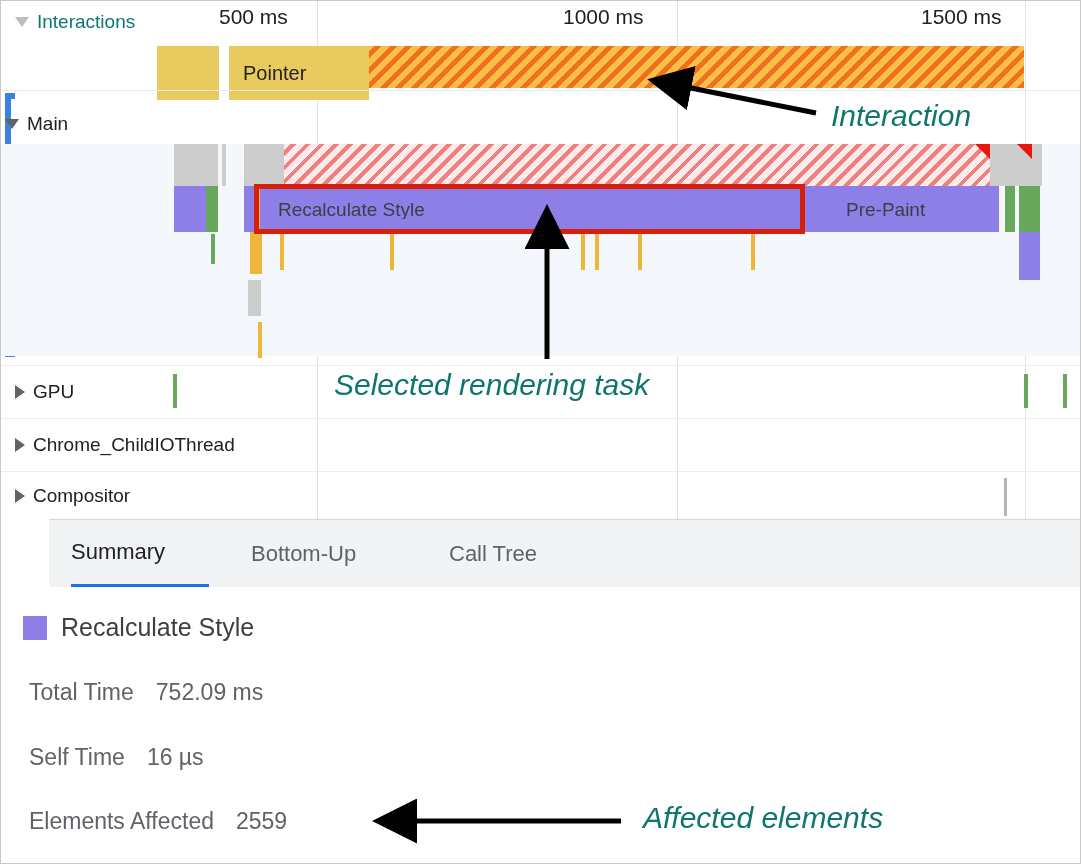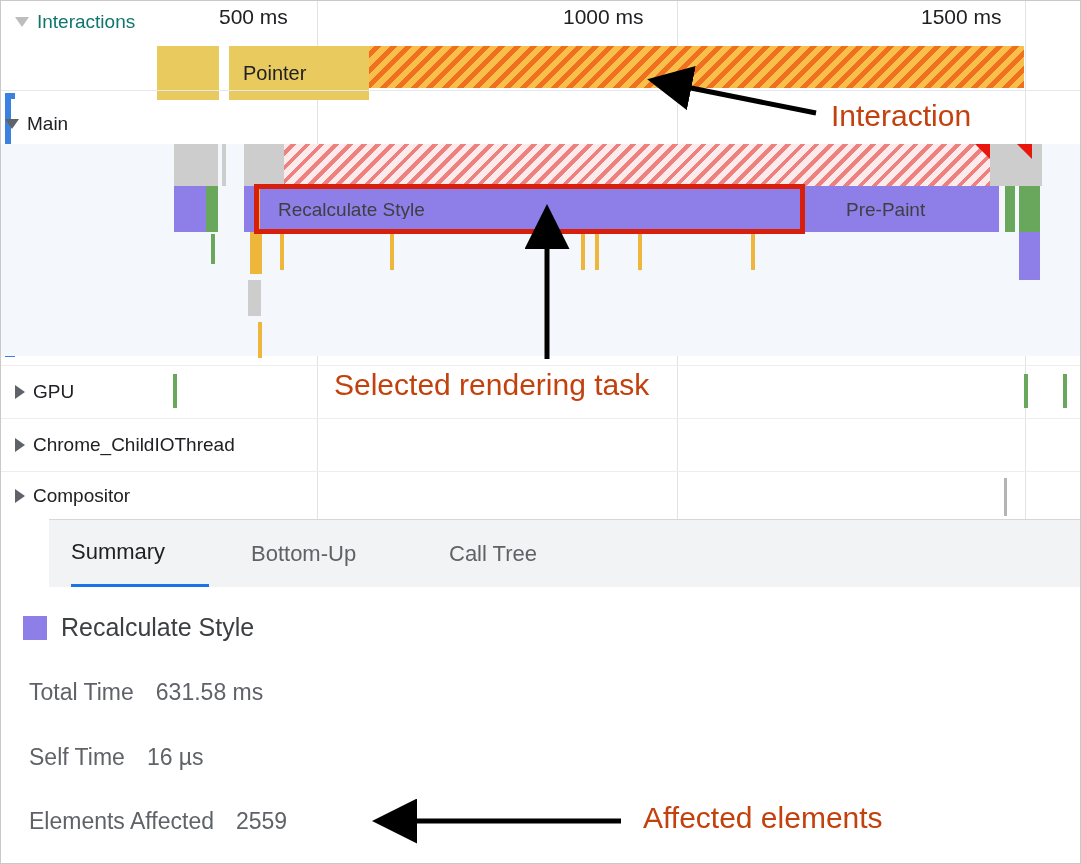--- a/index.html
+++ b/index.html
@@ -80,21 +80,21 @@
   .tab.active{color:#202124;border-bottom:4px solid #1a73e8;}
 
   
   #summary{position:absolute;left:0;top:586px;width:1079px;height:276px;background:#fff;}
   .sw{width:24px;height:24px;background:#8e7fe8;display:inline-block;vertical-align:middle;}
   .sum-title{position:absolute;left:22px;top:612px;display:flex;align-items:center;gap:14px;font-size:25px;color:#3c4043;}
   .sum-row{position:absolute;left:28px;font-size:23px;color:#5f6368;white-space:nowrap;}
   .sum-row b{font-weight:normal;color:#5f6368;padding-left:22px;}
 
   
-  .anno-text{position:absolute;font-size:30px;color:#c2410c;white-space:nowrap;}
+  .anno-text{position:absolute;font-size:30px;color:#0f766e;white-space:nowrap;font-style:italic;}
   svg.anno{position:absolute;left:0;top:0;width:1081px;height:864px;pointer-events:none;}
 </style>
 </head>
 <body>
 
 <div id="app">
 
   <div id="ruler">
     <div class="tick-label" style="left:218px">500 ms</div>
     <div class="tick-label" style="left:562px">1000 ms</div>
@@ -207,21 +207,21 @@
   </div>
 
   <div id="summary"></div>
 
   <div class="sum-title">
     <span class="sw"></span>
     <span>Recalculate Style</span>
   </div>
 
   <div class="sum-row" style="top:678px;">
-    <span>Total Time</span><b>631.58 ms</b>
+    <span>Total Time</span><b>752.09 ms</b>
   </div>
   <div class="sum-row" style="top:743px;">
     <span>Self Time</span><b>16 µs</b>
   </div>
   <div class="sum-row" style="top:807px;">
     <span>Elements Affected</span><b>2559</b>
   </div>
 
   <svg class="anno" viewBox="0 0 1081 864">
     <defs>

